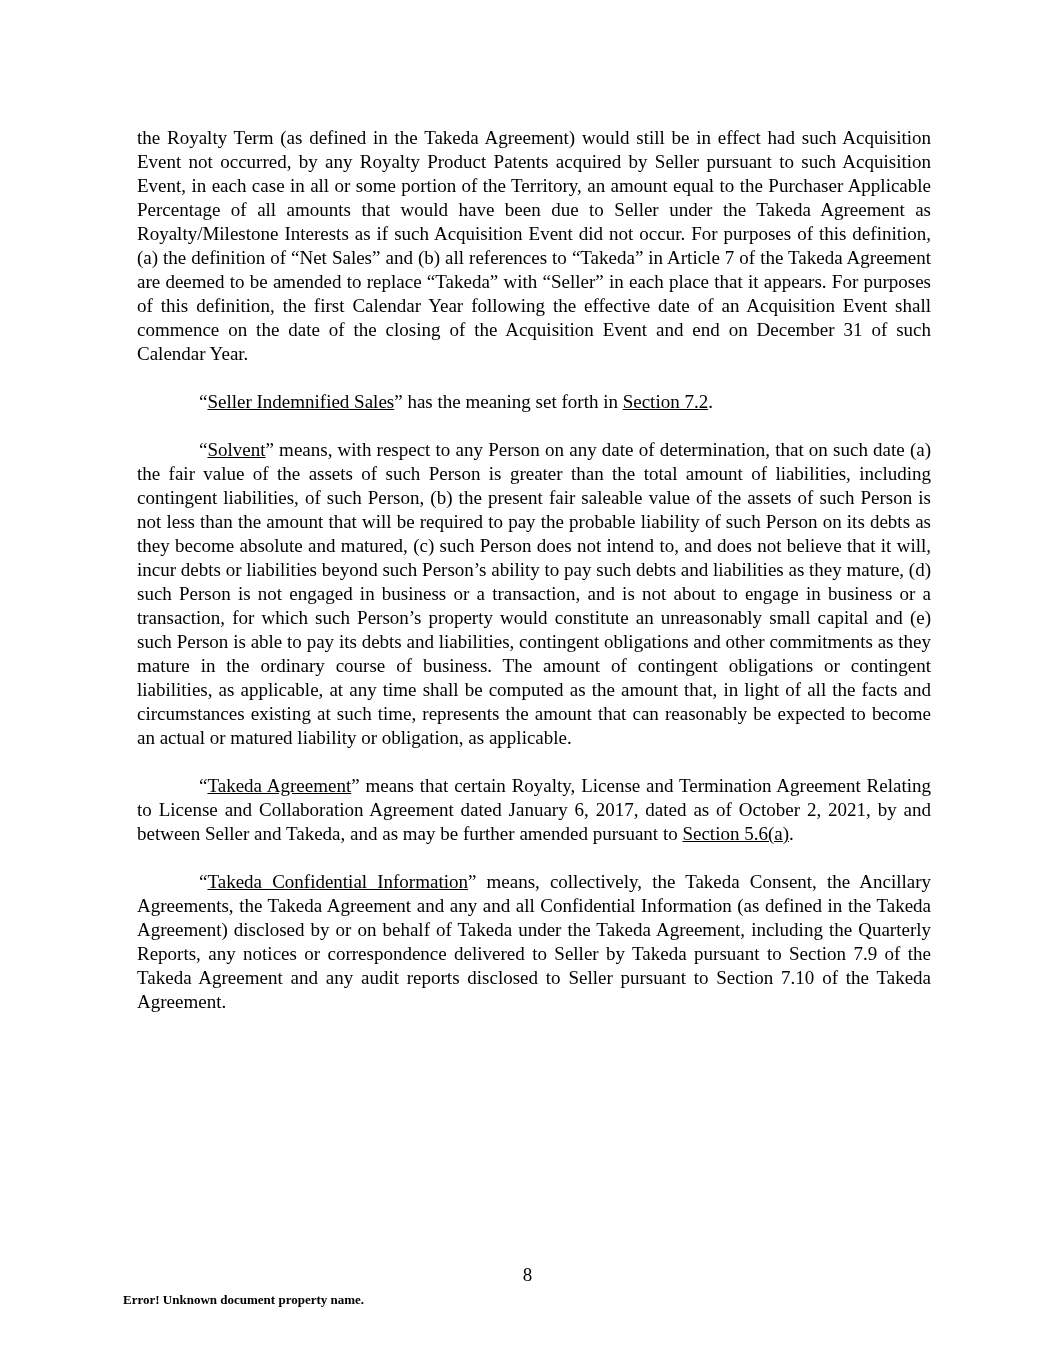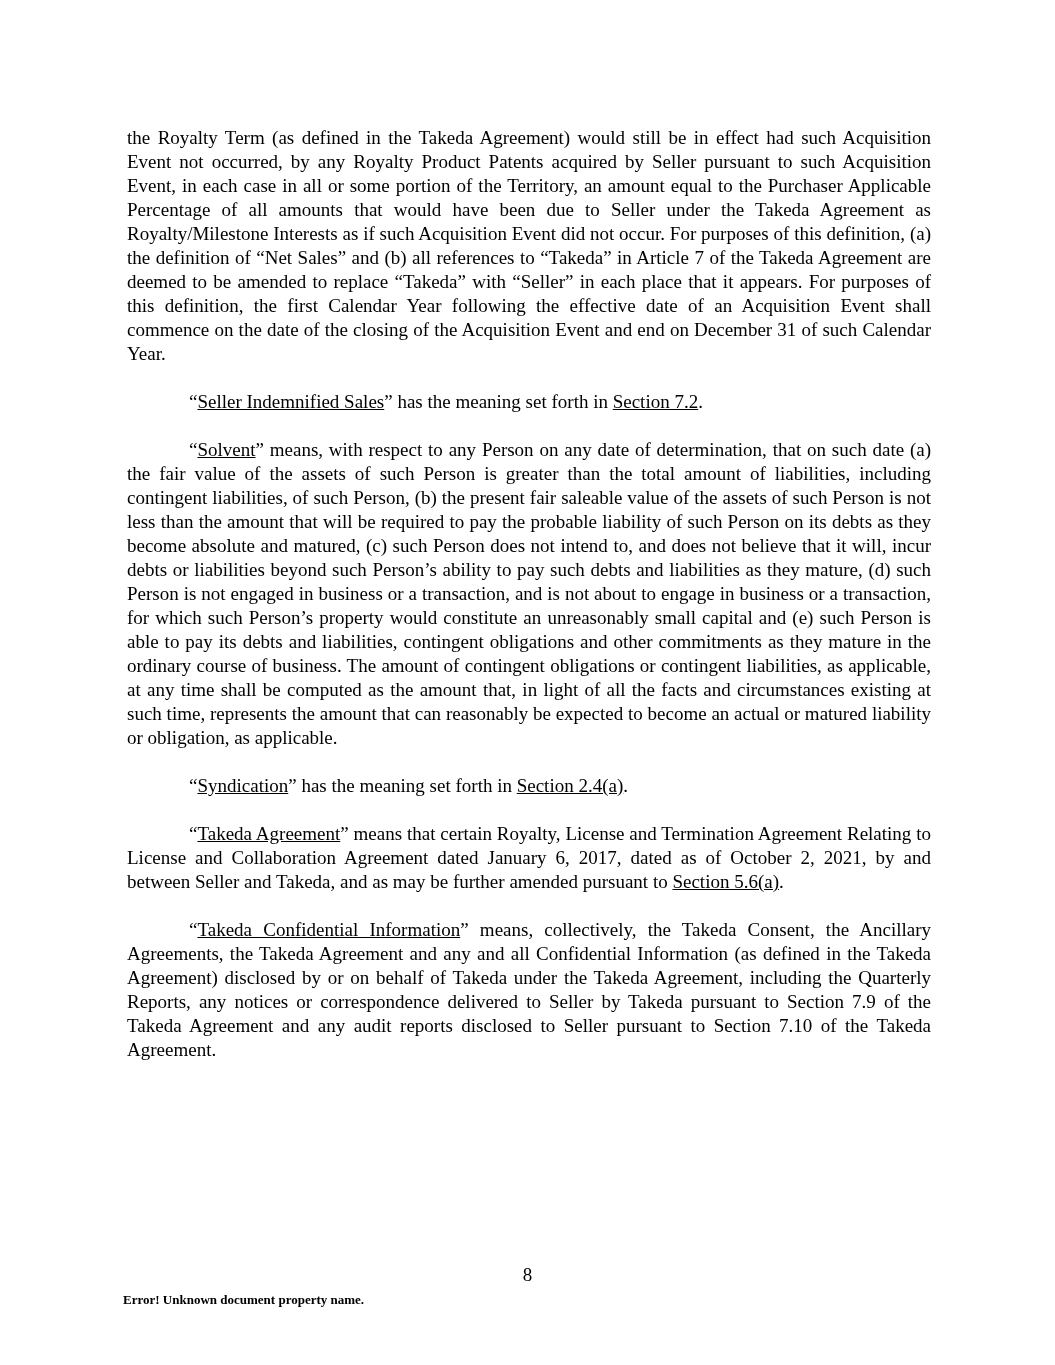--- a/index.html
+++ b/index.html
@@ -19,21 +19,21 @@
   .content {
     position: absolute;
     top: 126px;
     left: 123px;
     width: 808px;
     font-size: 19px;
     line-height: 24px;
     text-align: justify;
   }
   .content p.para {
-    margin: 0 0 24px 4px;
+    margin: 0 0 24px 14px;
   }
   .content p.para.indent {
     text-indent: 62px;
   }
   .u {
     text-decoration: underline;
   }
   .page-number {
     position: absolute;
     left: 0;
@@ -55,21 +55,20 @@
 </head>
 <body>
 
 <div class="page">
 
   <div class="content">
 
   <p class="para"><span>the Royalty Term (as defined in the Takeda Agreement) would still be in effect had such Acquisition Event not occurred, by any Royalty Product Patents acquired by Seller pursuant to such Acquisition Event, in each case in all or some portion of the Territory, an amount equal to the Purchaser Applicable Percentage of all amounts that would have been due to Seller under the Takeda Agreement as Royalty/Milestone Interests as if such Acquisition Event did not occur.  For purposes of this definition, (a) the definition of “Net Sales” and (b) all references to “Takeda” in Article 7 of the Takeda Agreement are deemed to be amended to replace “Takeda” with “Seller” in each place that it appears.  For purposes of this definition, the first Calendar Year following the effective date of an Acquisition Event shall commence on the date of the closing of the Acquisition Event and end on December 31 of such Calendar Year.</span></p>
       <p class="para indent"><span>“</span><span class="u">Seller Indemnified Sales</span><span>” has the meaning set forth in </span><span class="u">Section 7.2</span><span>.</span></p>
       <p class="para indent"><span>“</span><span class="u">Solvent</span><span>” means, with respect to any Person on any date of determination, that on such date (a) the fair value of the assets of such Person is greater than the total amount of liabilities, including contingent liabilities, of such Person, (b) the present fair saleable value of the assets of such Person is not less than the amount that will be required to pay the probable liability of such Person on its debts as they become absolute and matured, (c) such Person does not intend to, and does not believe that it will, incur debts or liabilities beyond such Person’s ability to pay such debts and liabilities as they mature, (d) such Person is not engaged in business or a transaction, and is not about to engage in business or a transaction, for which such Person’s property would constitute an unreasonably small capital and (e) such Person is able to pay its debts and liabilities, contingent obligations and other commitments as they mature in the ordinary course of business.  The amount of contingent obligations or contingent liabilities, as applicable, at any time shall be computed as the amount that, in light of all the facts and circumstances existing at such time, represents the amount that can reasonably be expected to become an actual or matured liability or obligation, as applicable.</span></p>
-      <p class="para indent"><span>“</span><span class="u">Syndication</span><span>” has the meaning set forth in </span><span class="u">Section 2.4(a)</span><span>.</span></p>
       <p class="para indent"><span>“</span><span class="u">Takeda Agreement</span><span>” means that certain Royalty, License and Termination Agreement Relating to License and Collaboration Agreement dated January 6, 2017, dated as of October 2, 2021, by and between Seller and Takeda, and as may be further amended pursuant to </span><span class="u">Section 5.6(a)</span><span>.</span></p>
       <p class="para indent"><span>“</span><span class="u">Takeda Confidential Information</span><span>” means, collectively, the Takeda Consent, the Ancillary Agreements, the Takeda Agreement and any and all Confidential Information (as defined in the Takeda Agreement) disclosed by or on behalf of Takeda under the Takeda Agreement, including the Quarterly Reports, any notices or correspondence delivered to Seller by Takeda pursuant to Section 7.9 of the Takeda Agreement and any audit reports disclosed to Seller pursuant to Section 7.10 of the Takeda Agreement.</span></p>
     </div>
 
   <div class="page-number">8</div>
 
   <div class="footer-note">Error! Unknown document property name.</div>
 
 </div>
 

